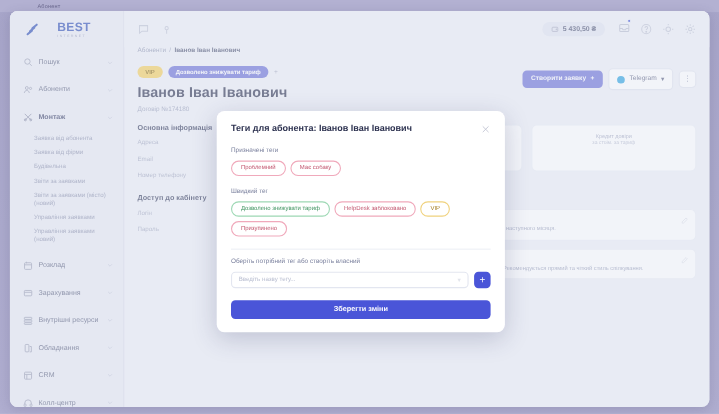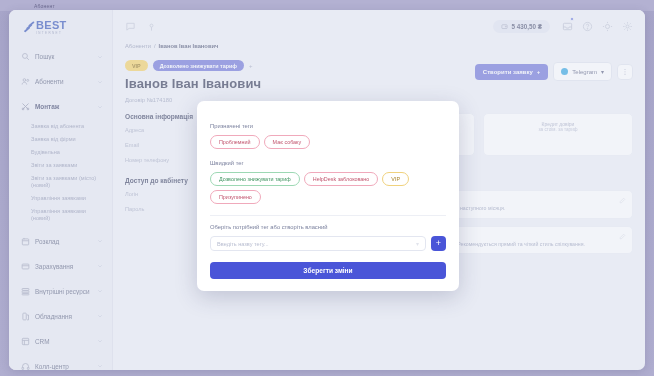--- a/index.html
+++ b/index.html
@@ -32,21 +32,21 @@
     box-shadow: 0 2px 10px rgba(60,60,100,.18);
   }
 
   
   #sidebar {
     position: absolute; left: 0; top: 0; width: 104px; height: 360px;
     background: #e8eaf3;
     border-right: 1px solid #dcdfeb;
   }
   #sidebar-logo {
-    height: 34px; display: flex; align-items: center; gap: 0;
+    height: 34px; display: flex; align-items: center; gap: 16px;
     padding-left: 14px;
   }
   #logo-mark { width: 13px; height: 13px; flex: none; }
   #logo-text-wrap { display: flex; flex-direction: column; line-height: 1; }
   #logo-text { font-size: 11px; font-weight: bold; color: #2f4fb5; letter-spacing: .3px; }
   #logo-sub { font-size: 3px; color: #8d93b3; letter-spacing: 1.4px; margin-top: 1px; }
 
   .nav-group { }
   .nav-item {
     display: flex; align-items: center; gap: 5px;
@@ -471,20 +471,27 @@
                 <path d="M4 20h4L20 8l-4-4L4 16z"></path>
               </svg>
           </div>
         </div>
       </div>
     </div>
 
     <div id="modal-backdrop"></div>
 
     <div id="modal">
+      <div id="modal-head">
+        <div id="modal-title">Теги для абонента: Іванов Іван Іванович</div>
+        <svg id="modal-close" viewBox="0 0 24 24" fill="none" stroke="#7a80a0" stroke-width="2.2">
+            <line x1="5" y1="5" x2="19" y2="19"></line>
+            <line x1="19" y1="5" x2="5" y2="19"></line>
+          </svg>
+      </div>
 
       <div class="modal-sec-label">Призначені теги</div>
       <div class="tag-wrap">
         <span class="tag tag-red">Проблемний</span>
         <span class="tag tag-red">Має собаку</span>
       </div>
 
       <div class="modal-sec-label">Швидкий тег</div>
       <div class="tag-wrap">
         <span class="tag tag-green">Дозволено знижувати тариф</span>

